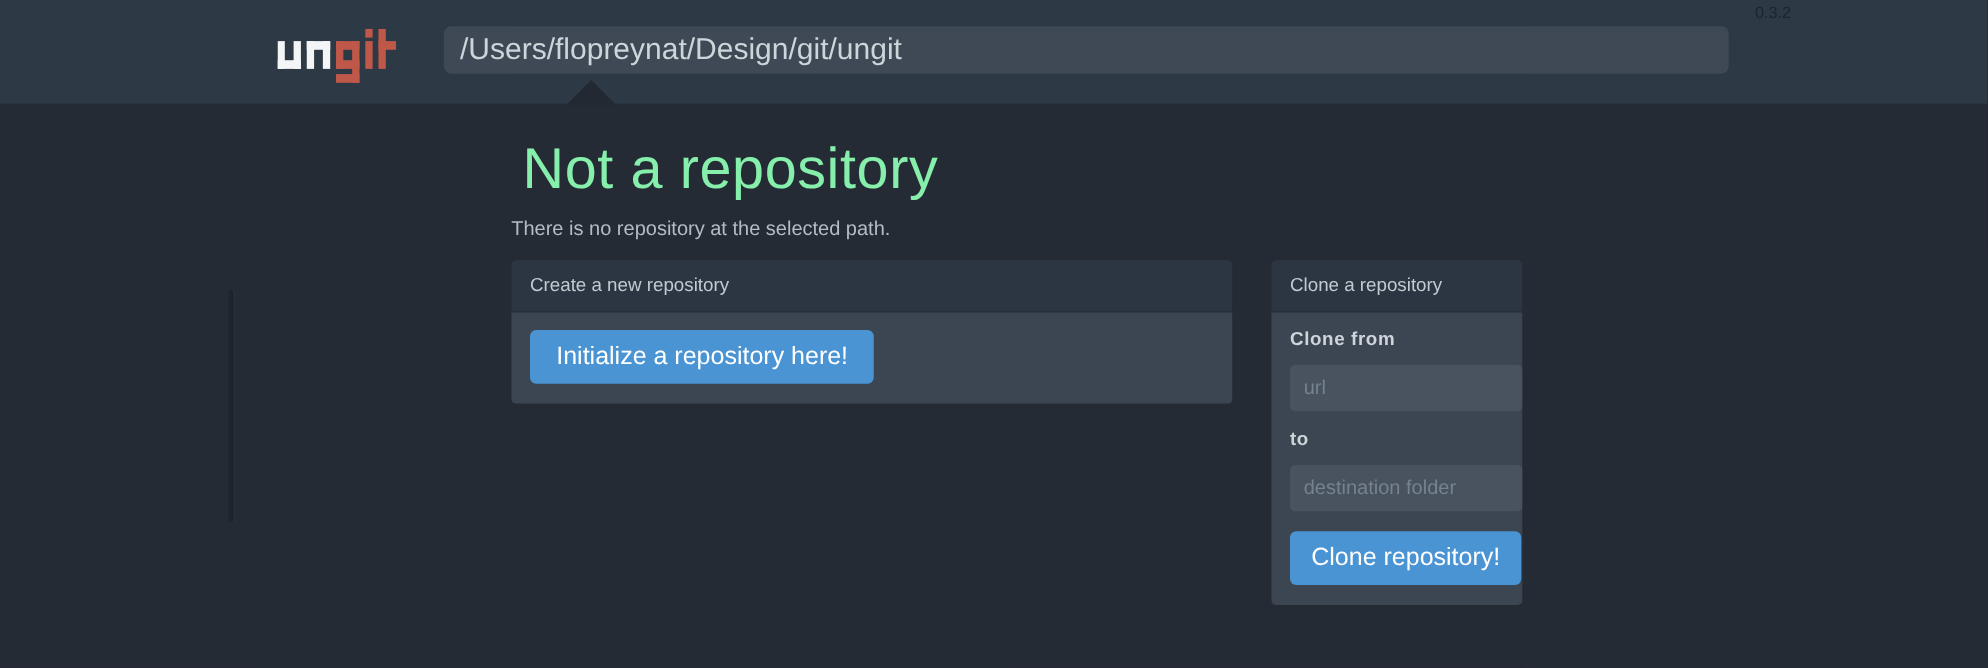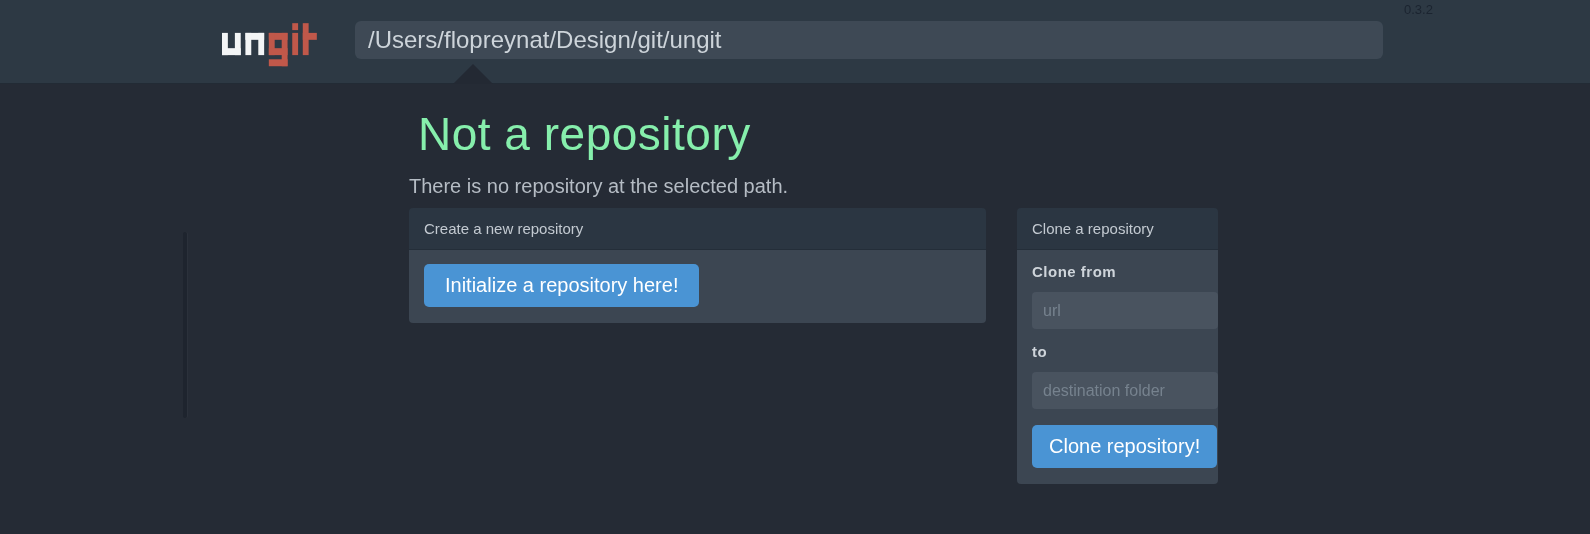--- a/index.html
+++ b/index.html
@@ -83,21 +83,21 @@
     left: 391px; top: 22px;   
     font-size: 46px;
     font-weight: 300;
     letter-spacing: 0.5px;
     color: #86efac;
     margin-left: 27px;
   }
   .page-subtitle {
     position: absolute;
     left: 409px; top: 90px;   
-    font-size: 20px;
+    font-size: 16px;
     color: #b5bcc4;
   }
 
   
   .panel {
     position: absolute;
     border-radius: 4px;
     overflow: hidden;
   }
   .panel-header {

